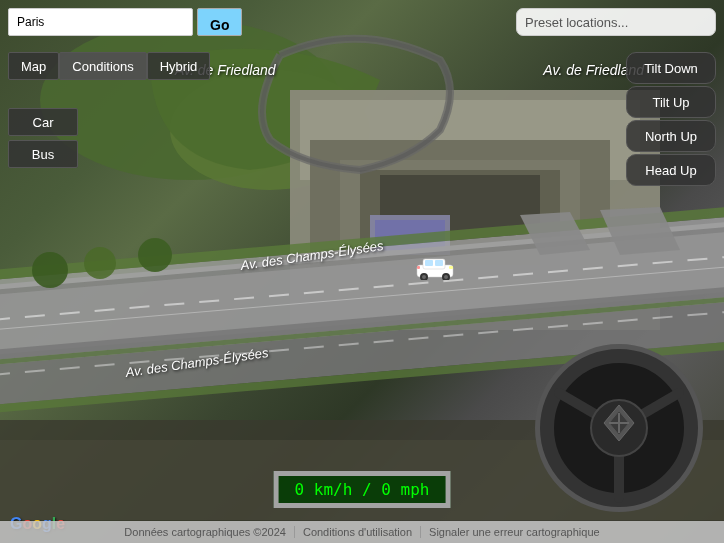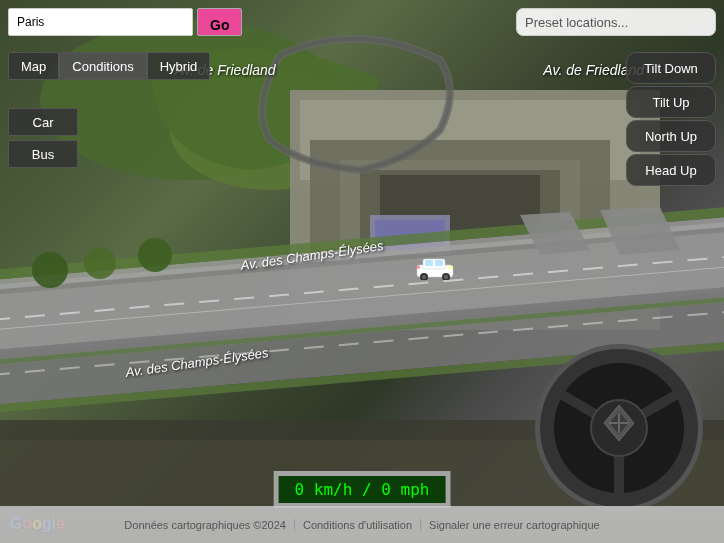--- a/index.html
+++ b/index.html
@@ -49,21 +49,21 @@
       padding: 4px 8px;
       border: 1px solid #ccc;
       border-radius: 2px;
       font-size: 12px;
       background: white;
     }
 
     #go-button {
       height: 28px;
       padding: 8px 12px;
-      background: #ec4899;
+      background: #7dd3fc;
       border: 1px solid #aaa;
       border-radius: 2px;
       cursor: pointer;
       font-size: 14px;
       font-weight: bold;
     }
 
     
     #preset-locations {
       position: absolute;
@@ -189,21 +189,21 @@
       color: white;
       text-shadow: 1px 1px 2px rgba(0,0,0,0.8);
     }
 
     
     #bottom-bar {
       position: absolute;
       bottom: 0;
       left: 0;
       right: 0;
-      height: 37px;
+      height: 22px;
       background: rgba(200,200,200,0.85);
       display: flex;
       align-items: center;
       justify-content: center;
       gap: 0;
       z-index: 100;
       font-size: 11px;
       color: #333;
     }
 

